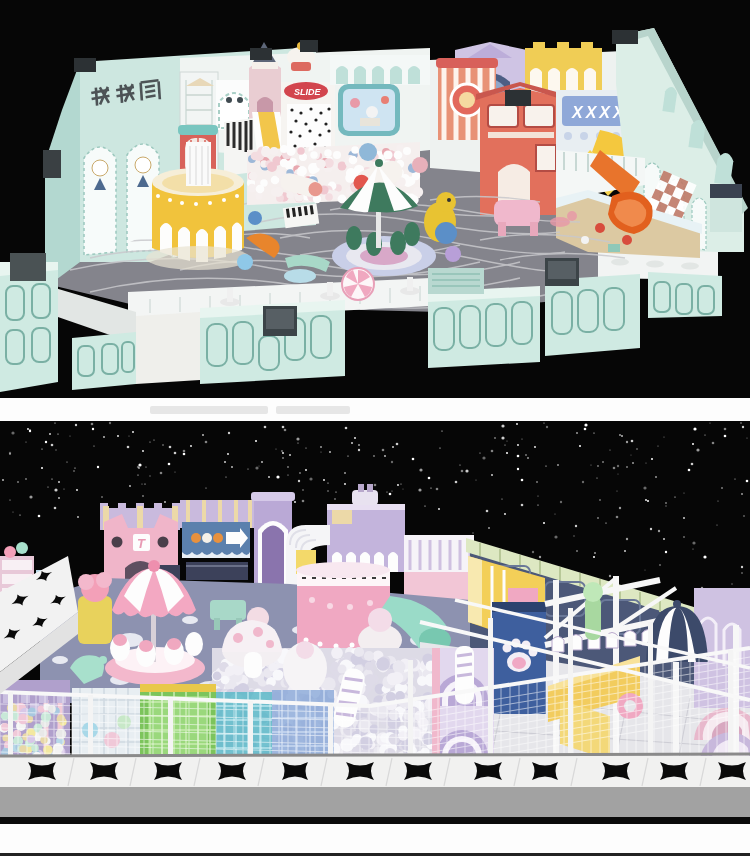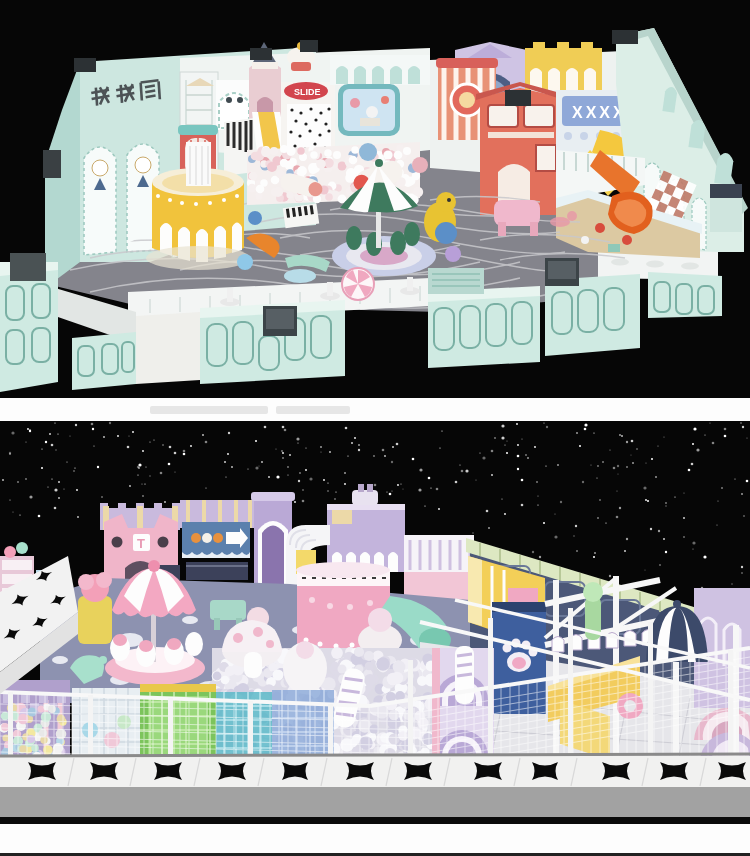--- a/index.html
+++ b/index.html
@@ -1,16 +1,16 @@
 <!DOCTYPE html>
 <html><head>
 <meta charset="utf-8">
 <style>
 html,body{margin:0;padding:0;background:#000;}
-#stage{position:relative;width:750px;height:856px;overflow:hidden;background:#22c55e;font-family:"Liberation Sans",sans-serif;}
+#stage{position:relative;width:750px;height:856px;overflow:hidden;background:#22c55e;font-family:"Liberation Sans",sans-serif;font-style:italic;}
 svg{position:absolute;left:0;top:0;}
 </style>
 </head>
 <body>
 <div id="stage">
 <svg width="750" height="856" viewBox="0 0 750 856">
 <rect x="0" y="0" width="750" height="856" fill="#060606"></rect>
 
 <g id="top">
 

